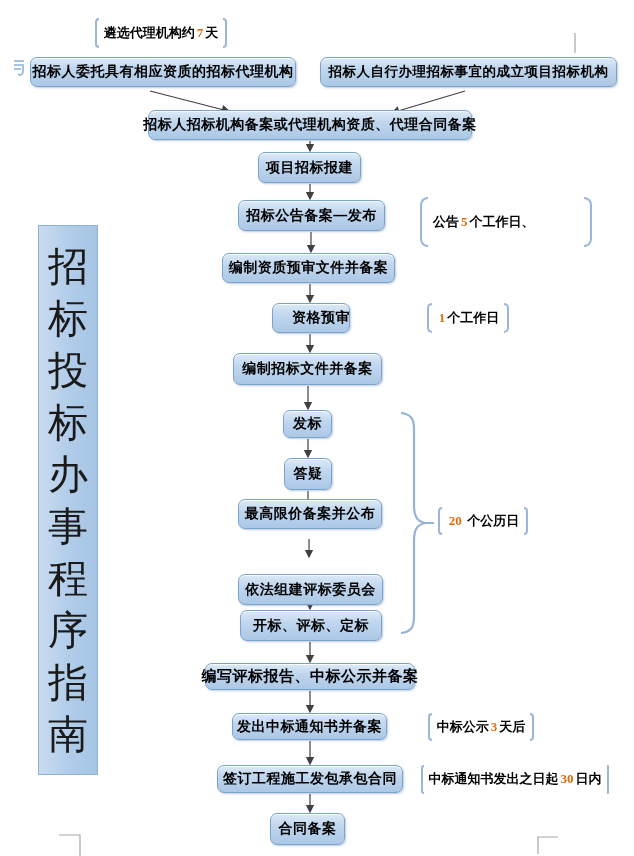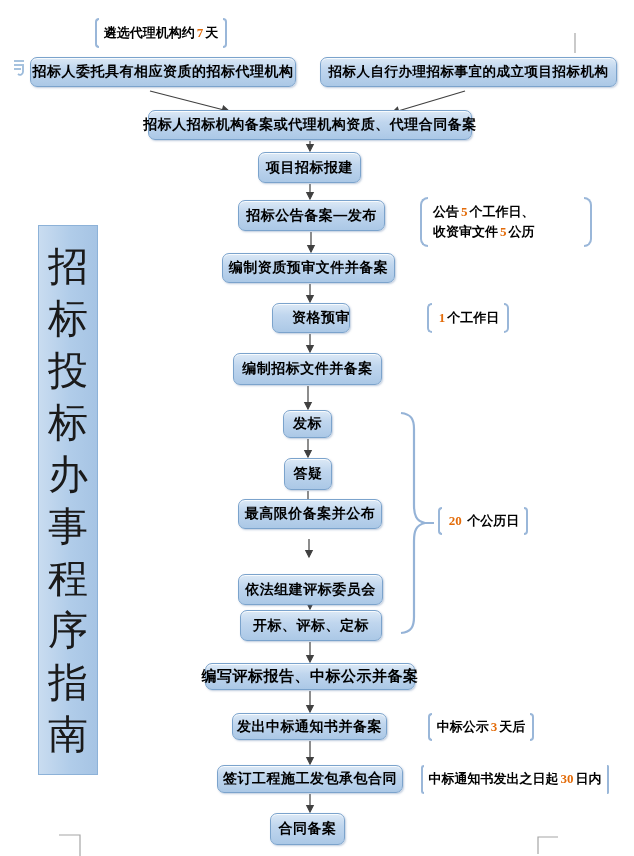--- a/index.html
+++ b/index.html
@@ -147,21 +147,20 @@
     <div class="txt">
         <span class="hl-num">遴选代理机构约<span class="num">7</span>天</span>
       </div>
     <div class="br br-r"></div>
   </div>
 
   <div class="note" style="left:420px; top:197px; width:172px; height:50px;">
     <div class="br br-l"></div>
     <div class="txt">
       <span class="hl-num">公告<span class="num">5</span>个工作日、</span>
-      <span class="hl-num">收资审文件<span class="num">5</span>公历</span>
     </div>
     <div class="br br-r"></div>
   </div>
 
   <div class="note" style="left:427px; top:303px; width:82px; height:30px;">
     <div class="br br-l"></div>
     <div class="txt">
         <span class="hl-num"><span class="num">1</span>个工作日</span>
       </div>
     <div class="br br-r"></div>

